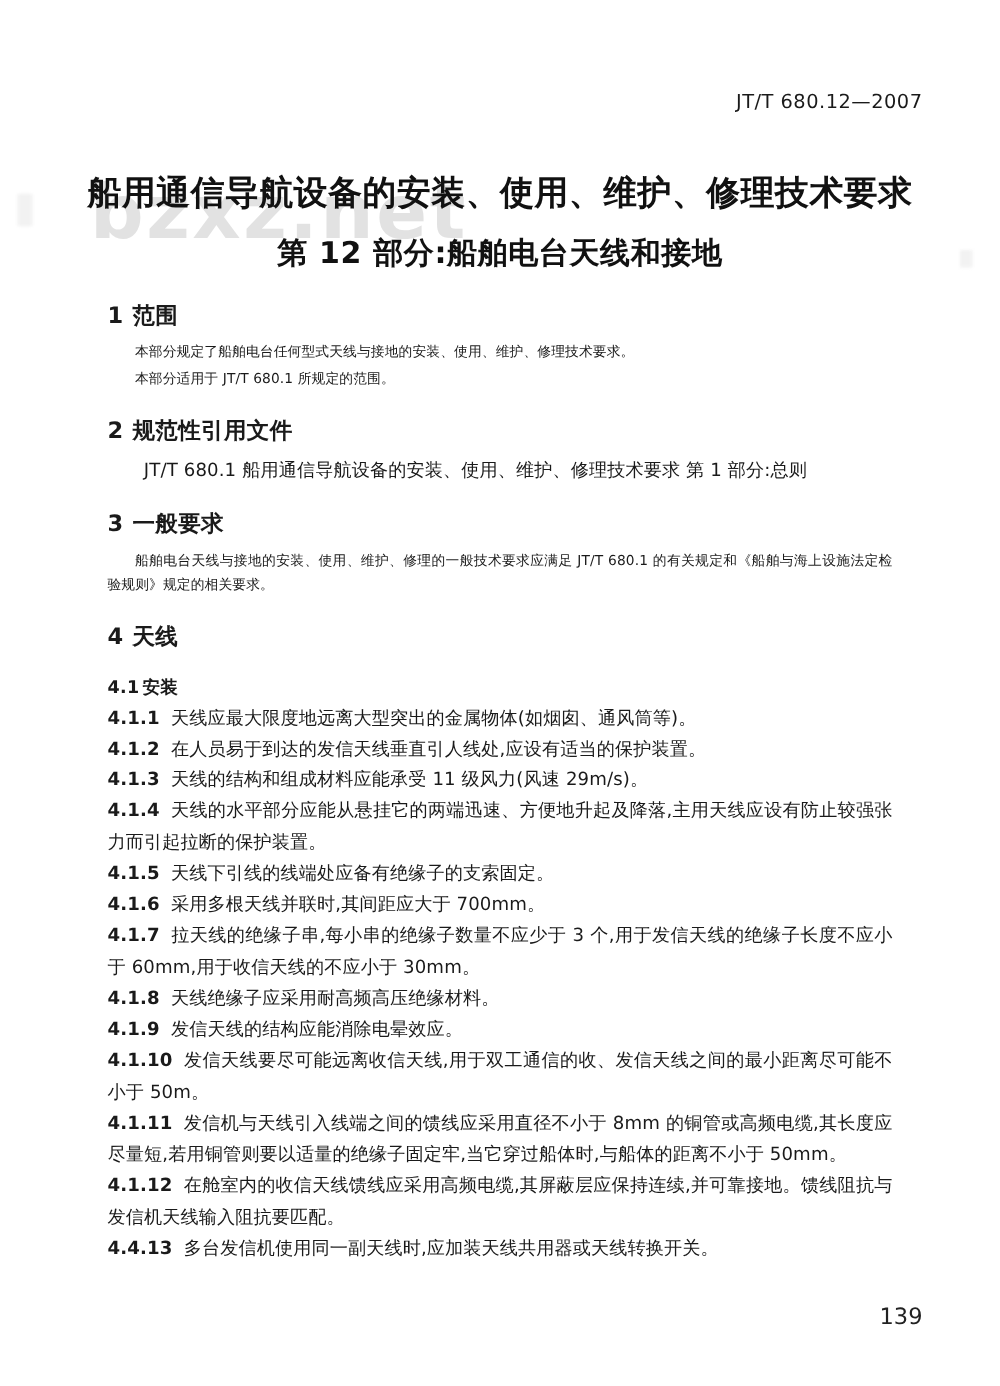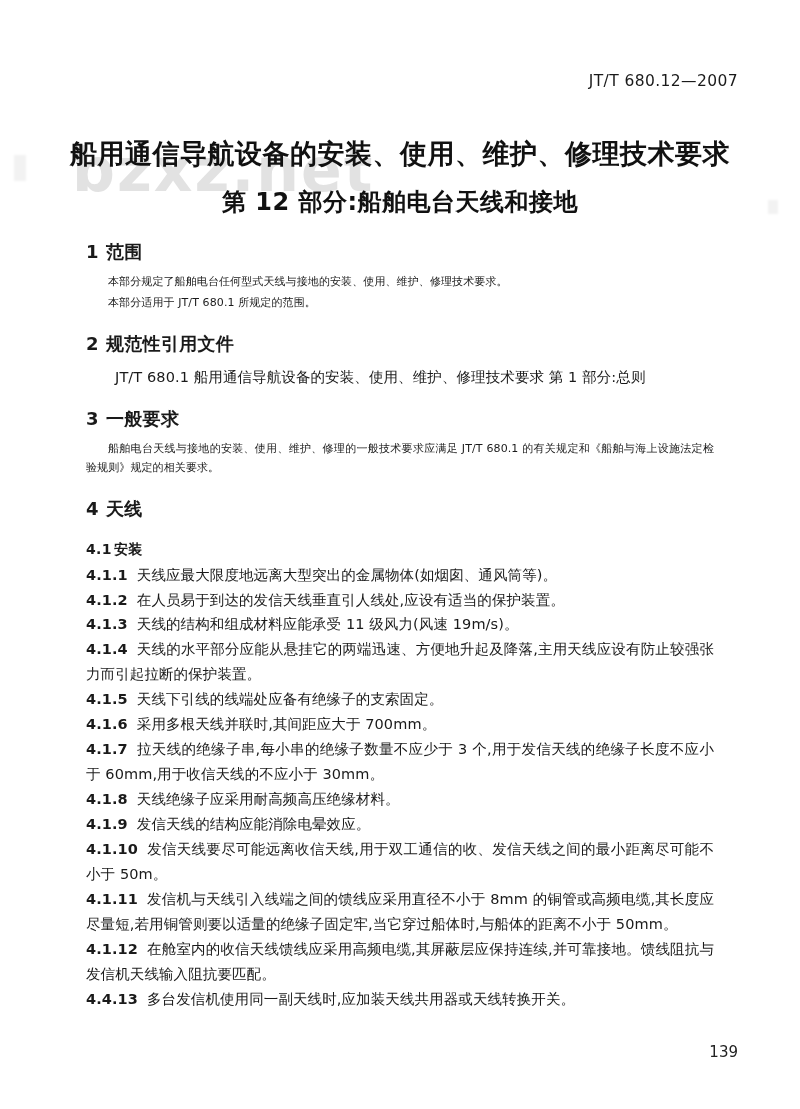--- a/index.html
+++ b/index.html
@@ -136,21 +136,21 @@
     margin-right: 9px;
   }
 
   .gap-sm { height: 11px; }
   .gap-md { height: 17px; }
 
   .page-number {
     position: absolute;
     right: 62px;
     top: 1043px;
-    font-size: 15px;
+    font-size: 18px;
     color: #222;
   }
 </style>
 </head>
 <body>
 
 <div class="page">
 
   <div class="scan-mark left"></div>
   <div class="scan-mark right"></div>
@@ -193,21 +193,21 @@
       </div>
 
       <div class="gap-sm"></div>
 
       <div class="sub-head">
         <span class="num">4.1</span><span>安装</span>
       </div>
 
       <p class="clause"><span class="cnum">4.1.1</span><span>天线应最大限度地远离大型突出的金属物体(如烟囱、通风筒等)。</span></p>
       <p class="clause"><span class="cnum">4.1.2</span><span>在人员易于到达的发信天线垂直引人线处,应设有适当的保护装置。</span></p>
-      <p class="clause"><span class="cnum">4.1.3</span><span>天线的结构和组成材料应能承受 11 级风力(风速 19m/s)。</span></p>
+      <p class="clause"><span class="cnum">4.1.3</span><span>天线的结构和组成材料应能承受 11 级风力(风速 29m/s)。</span></p>
       <p class="clause"><span class="cnum">4.1.4</span><span>天线的水平部分应能从悬挂它的两端迅速、方便地升起及降落,主用天线应设有防止较强张力而引起拉断的保护装置。</span></p>
       <p class="clause"><span class="cnum">4.1.5</span><span>天线下引线的线端处应备有绝缘子的支索固定。</span></p>
       <p class="clause"><span class="cnum">4.1.6</span><span>采用多根天线并联时,其间距应大于 700mm。</span></p>
       <p class="clause"><span class="cnum">4.1.7</span><span>拉天线的绝缘子串,每小串的绝缘子数量不应少于 3 个,用于发信天线的绝缘子长度不应小于 60mm,用于收信天线的不应小于 30mm。</span></p>
       <p class="clause"><span class="cnum">4.1.8</span><span>天线绝缘子应采用耐高频高压绝缘材料。</span></p>
       <p class="clause"><span class="cnum">4.1.9</span><span>发信天线的结构应能消除电晕效应。</span></p>
       <p class="clause"><span class="cnum">4.1.10</span><span>发信天线要尽可能远离收信天线,用于双工通信的收、发信天线之间的最小距离尽可能不小于 50m。</span></p>
       <p class="clause"><span class="cnum">4.1.11</span><span>发信机与天线引入线端之间的馈线应采用直径不小于 8mm 的铜管或高频电缆,其长度应尽量短,若用铜管则要以适量的绝缘子固定牢,当它穿过船体时,与船体的距离不小于 50mm。</span></p>
       <p class="clause"><span class="cnum">4.1.12</span><span>在舱室内的收信天线馈线应采用高频电缆,其屏蔽层应保持连续,并可靠接地。馈线阻抗与发信机天线输入阻抗要匹配。</span></p>
       <p class="clause"><span class="cnum">4.4.13</span><span>多台发信机使用同一副天线时,应加装天线共用器或天线转换开关。</span></p>

